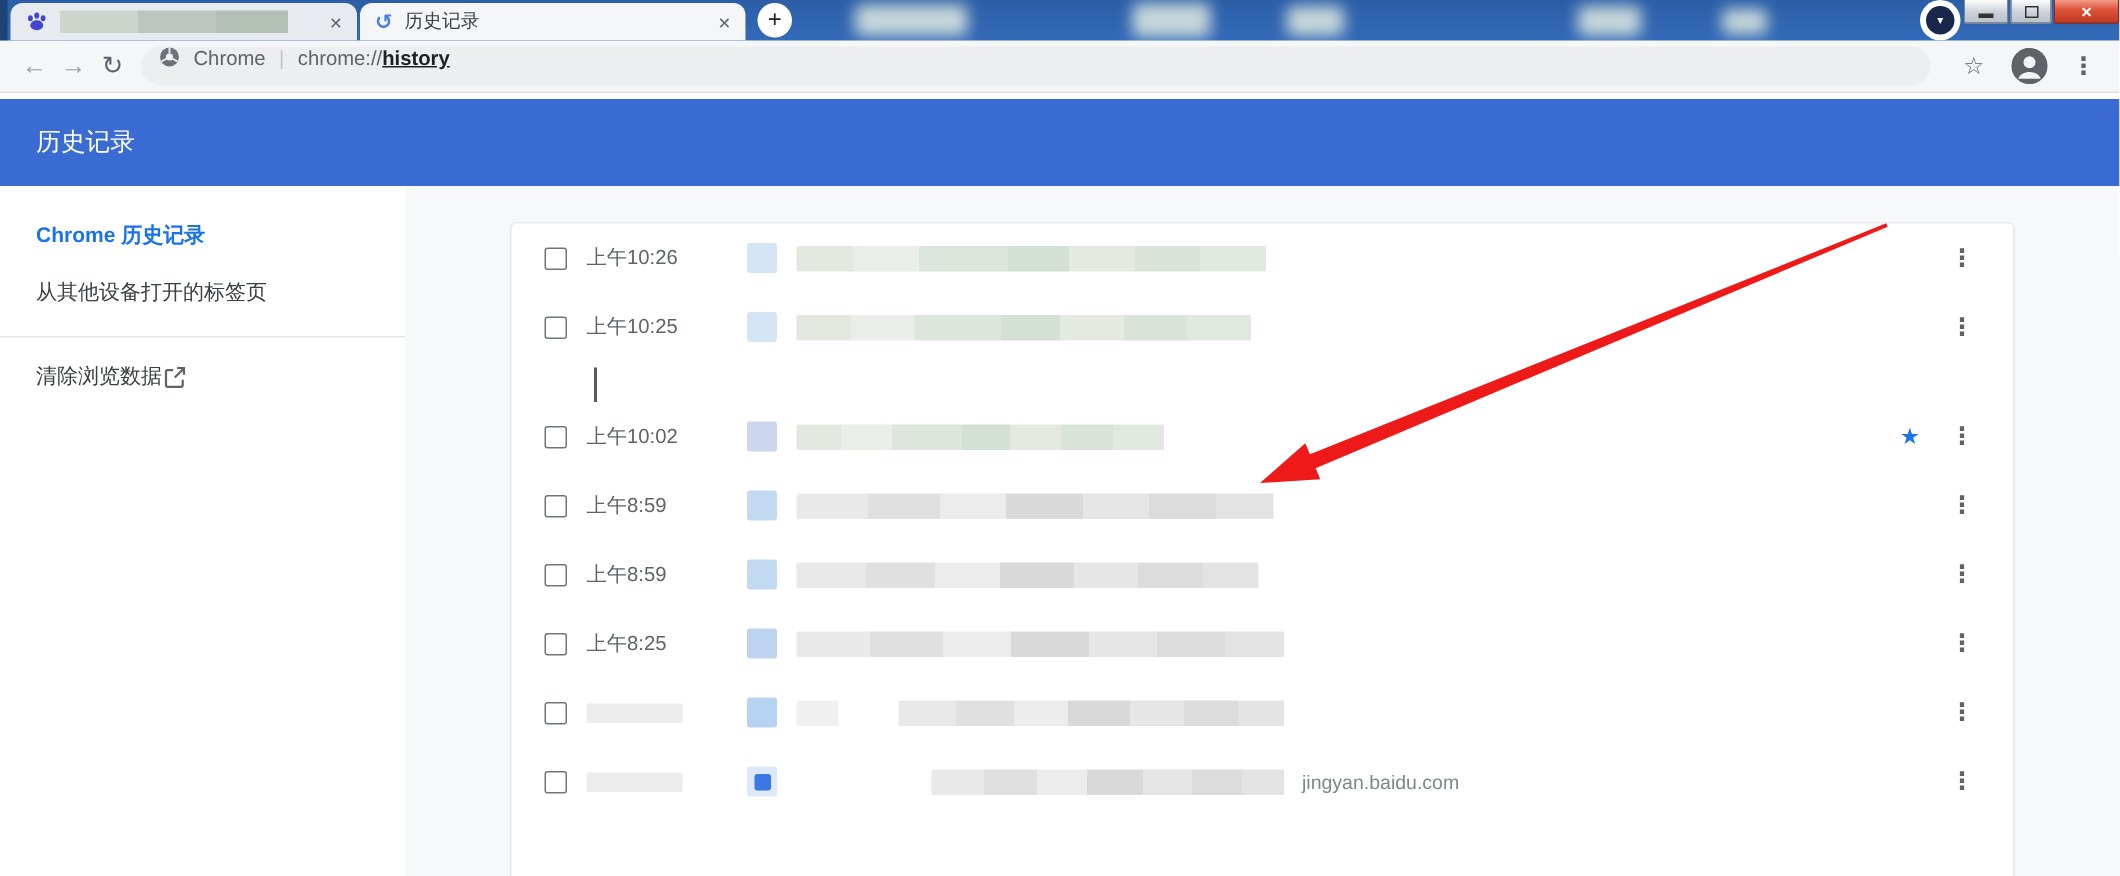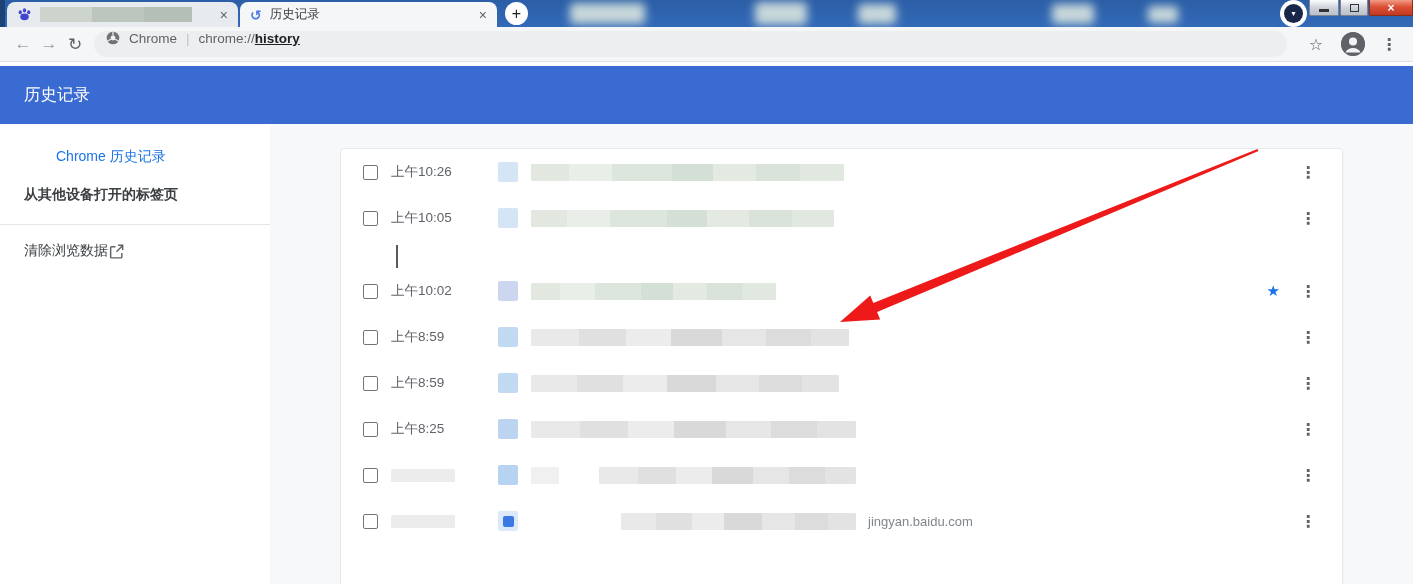--- a/index.html
+++ b/index.html
@@ -43,22 +43,22 @@
   
   .mdheader { position:relative; height:58px; background:#3a6bd2; display:flex; align-items:center; }
   .md-title { color:#fff; font-size:16.5px; padding-left:24px; }
   .md-search { position:absolute; left:493px; top:12px; width:710px; height:34px; background:#2d56ac; border-radius:2px; display:flex; align-items:center; padding:0 14px; }
   .md-search input { background:transparent; border:none; outline:none; color:#e8eefc; font-size:14px; margin-left:12px; width:600px; font-family:inherit; }
   .md-search input::placeholder { color:#b6c5ec; opacity:1; }
 
   
   .pagebody { display:flex; height:460px; }
   .sidebar { width:270px; background:#fff; padding-top:14px; }
-  .side-item { height:38px; display:flex; align-items:center; padding-left:24px; font-size:14px; color:#3c4043;font-weight:bold; }
-  .side-item.active { color:#1a73e8; font-weight:normal;margin-left:32px; }
+  .side-item { height:38px; display:flex; align-items:center; padding-left:24px; font-size:14px; color:#3c4043; }
+  .side-item.active { color:#1a73e8; font-weight:bold; }
   .side-divider { border-bottom:1px solid #e3e5e8; margin-top:10px; }
   .side-footer { height:52px; display:flex; align-items:center; padding:0 30px 0 24px; font-size:14px; color:#3c4043; }
   .content { flex:1; background:#f7f8f9; position:relative; }
   .card { position:absolute; left:70px; top:24px; width:1003px; height:470px; background:#fff; border:1px solid #e7e9eb; border-radius:4px; box-shadow:0 1px 2px rgba(0,0,0,.05); }
   .card-header { height:62px; display:flex; align-items:center; padding-left:22px; font-size:15px; color:#202124; border-bottom:1px solid #e8eaed; }
 
   .hrow { height:46px; display:flex; align-items:center; padding-left:22px; position:relative; }
   .cb { width:15px; height:15px; border:1.5px solid #70757a; border-radius:2px; flex:none; }
   .rtime { width:107px; margin-left:13px; font-size:13.5px; color:#5f6368; flex:none; }
   .time-blur { width:64px; height:13px; background:#ececec; border-radius:1px; }
@@ -182,21 +182,21 @@
       <div class="hrow">
         <div class="cb"></div>
         <div class="rtime">上午10:26</div>
         <div class="fav" style="background:#d4e6f5;"></div>
         <div class="bar bar-green" style="width:313px;"></div>
         <span class="kebab">⋮</span>
       </div>
 
       <div class="hrow">
         <div class="cb"></div>
-        <div class="rtime">上午10:05</div>
+        <div class="rtime">上午10:25</div>
         <div class="fav" style="background:#d4e6f5;"></div>
         <div class="bar bar-green" style="width:303px;"></div>
         <span class="kebab">⋮</span>
       </div>
 
       <div class="spacer">
         <div class="cursor-artifact"></div>
       </div>
 
       <div class="hrow">

